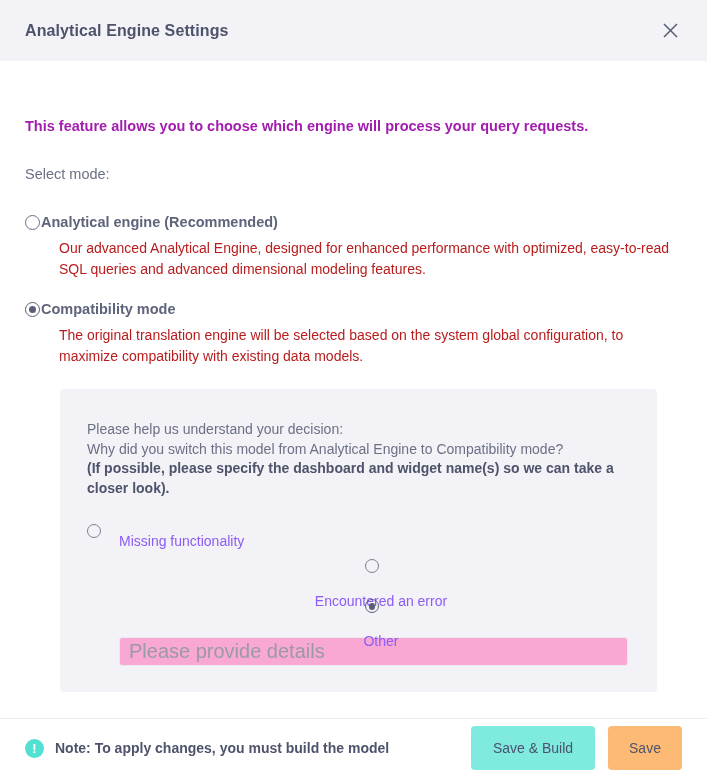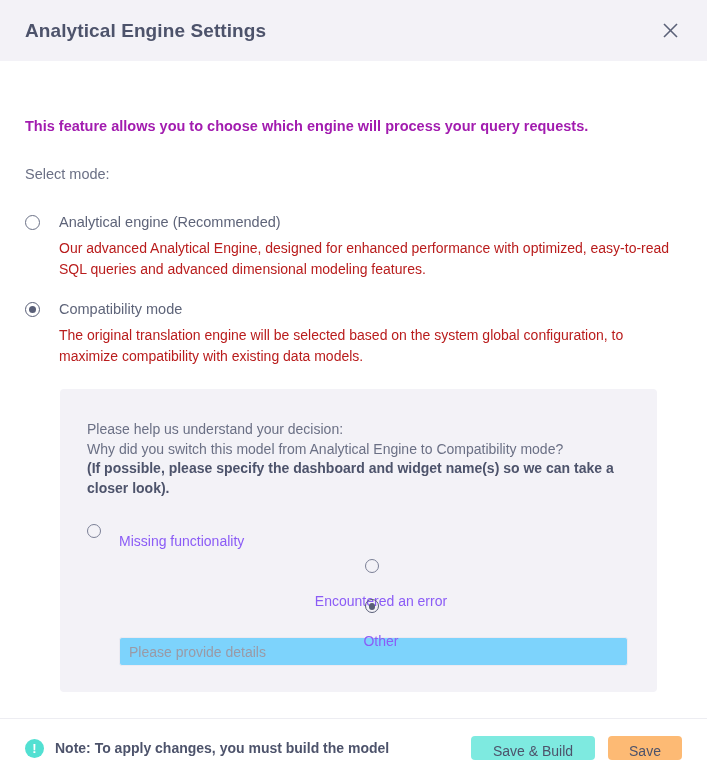--- a/index.html
+++ b/index.html
@@ -28,21 +28,21 @@
     height: 61px;
     flex: 0 0 61px;
     background: #f3f2f7;
     display: flex;
     align-items: center;
     justify-content: space-between;
     padding: 0 22px 0 25px;
     box-sizing: border-box;
   }
   .header-title {
-    font-size: 19px;
+    font-size: 16px;
     font-weight: bold;
     color: #4d536b;
     letter-spacing: 0.1px;
   }
   .close-btn {
     width: 30px;
     height: 30px;
     display: flex;
     align-items: center;
     justify-content: center;
@@ -99,24 +99,25 @@
     left: 50%;
     top: 50%;
     width: 7px;
     height: 7px;
     margin-left: -3.5px;
     margin-top: -3.5px;
     border-radius: 50%;
     background: #595f77;
   }
   .mode-label {
-    margin-left: 19px;
+    margin-left: 1px;
     font-size: 14.5px;
     color: #5e6479;
     line-height: 1.2;
+    font-weight: bold;
   }
   .mode-desc {
     margin-left: 34px;
     margin-top: 7px;
     font-size: 14px;
     color: #b91c1c;
     line-height: 1.5;
     max-width: 612px;
   }
 
@@ -179,26 +180,26 @@
     color: #8b5cf6;
     margin-top: 20px;
   }
   .details-input {
     display: block;
     margin-top: 14px;
     margin-left: 32px;
     width: 509px;
     height: 29px;
     box-sizing: border-box;
-    background: #7dd3fc;
+    background: #f9a8d4;
     border: 1px solid #eceaf1;
     border-radius: 3px;
     padding: 0 9px;
     font-family: "Liberation Sans", sans-serif;
-    font-size: 14px;
+    font-size: 20px;
     color: #5b6178;
     outline: none;
   }
   .details-input::placeholder { color: #9a9aa6; }
 
   
   .footer {
     flex: 0 0 59px;
     height: 59px;
     border-top: 1px solid #ededf2;
@@ -230,21 +231,21 @@
     font-size: 14px;
     font-weight: bold;
     color: #4d536b;
   }
   .footer-actions {
     display: flex;
     align-items: center;
     gap: 13px;
   }
   .btn {
-    height: 24px;
+    height: 44px;
     border: none;
     border-radius: 4px;
     font-family: "Liberation Sans", sans-serif;
     font-size: 14px;
     color: #4d536b;
     cursor: pointer;
     padding: 0 16px;
     line-height: 30px;
   }
   .btn-primary {

